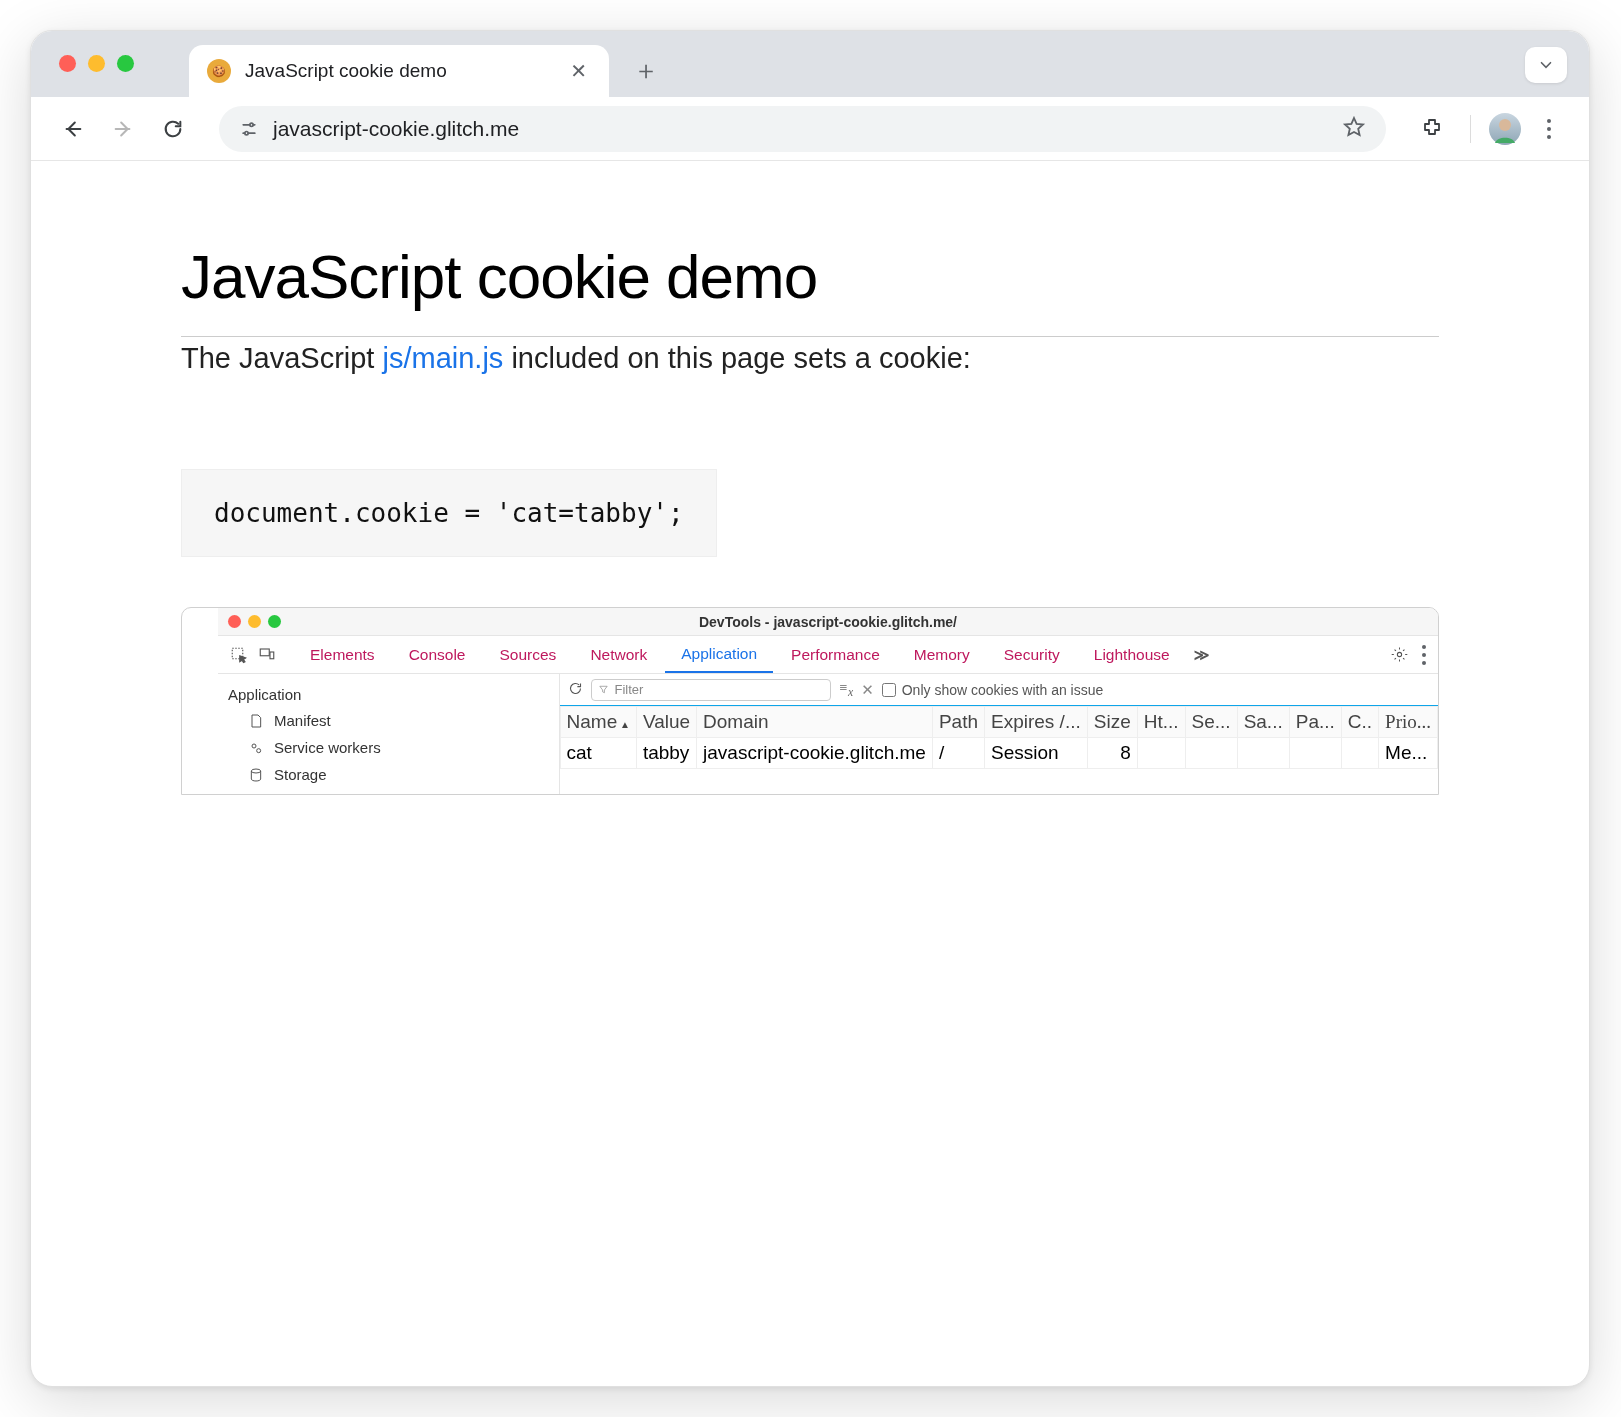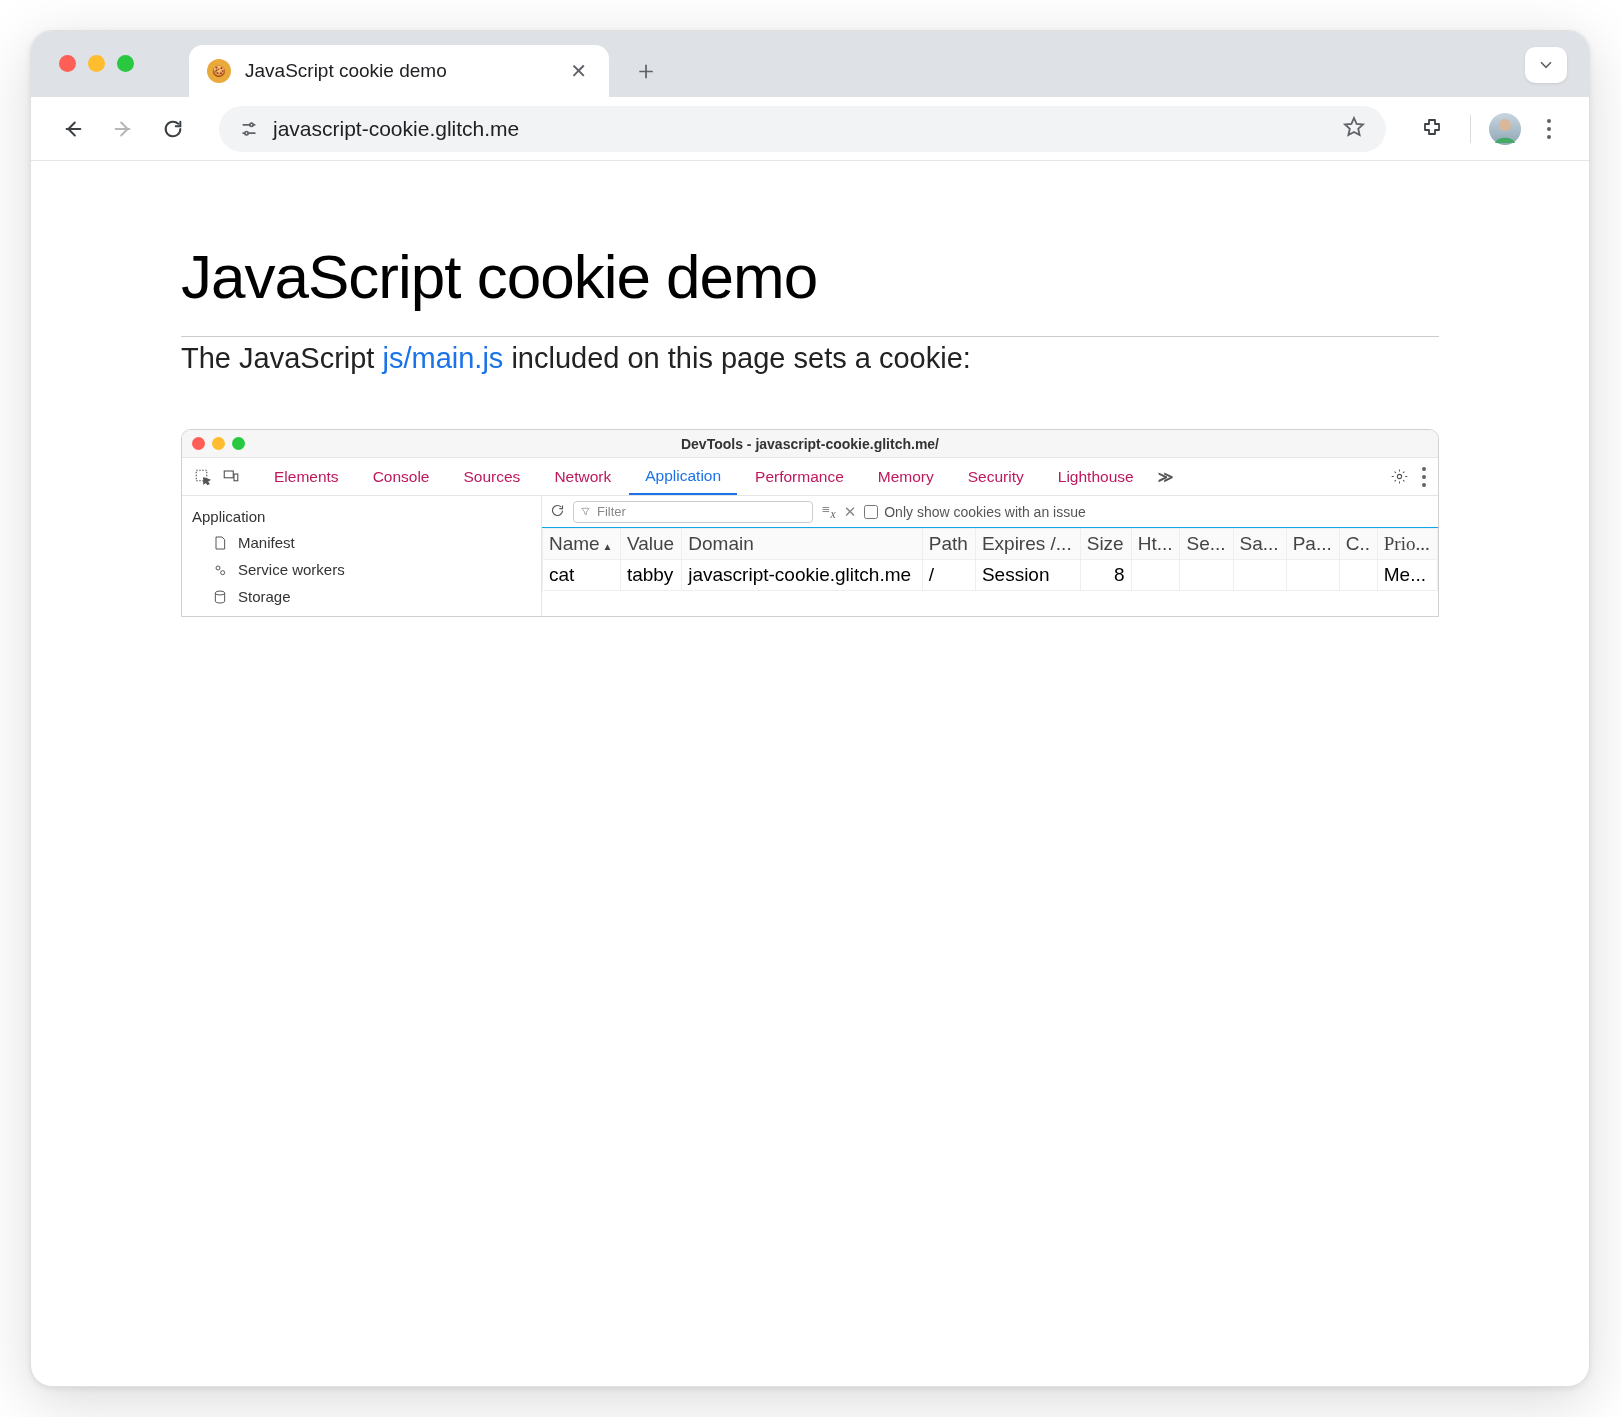--- a/index.html
+++ b/index.html
@@ -141,20 +141,21 @@
     color:#111;
     width:fit-content;
   }
   
   .devtools-frame {
     margin-top: 50px;
     border:1px solid #d0d0d0;
     border-radius:10px 10px 0 0;
     overflow:hidden;
     font-size:15px;
+    padding-left:36px;
   }
   .dt-titlebar {
     height:28px;background:#f6f6f6;display:flex;align-items:center;justify-content:center;position:relative;
     border-bottom:1px solid #e5e5e5;
     font-size:14px;font-weight:600;color:#333;
   }
   .dt-lights{position:absolute;left:10px;top:7px;display:flex;gap:7px;}
   .dt-lights .dtl{width:13px;height:13px;border-radius:50%;}
   .dtl.r{background:#ff5f57;} .dtl.y{background:#febc2e;} .dtl.g{background:#28c840;}
   .dt-tabs {
@@ -264,20 +265,21 @@
     </div>
   </div>
 
   <div class="page">
     <h1>JavaScript cookie demo</h1>
 
     <p>
       <span>The JavaScript </span><a href="#">js/main.js</a><span> included on this page sets a cookie:</span>
     </p>
 
+    <div class="code-block">document.cookie = 'cat=tabby';</div>
 
 
 
     <div class="devtools-frame">
       <div class="dt-titlebar">
         <div class="dt-lights">
           <div class="dtl r"></div>
           <div class="dtl y"></div>
           <div class="dtl g"></div>
         </div>

